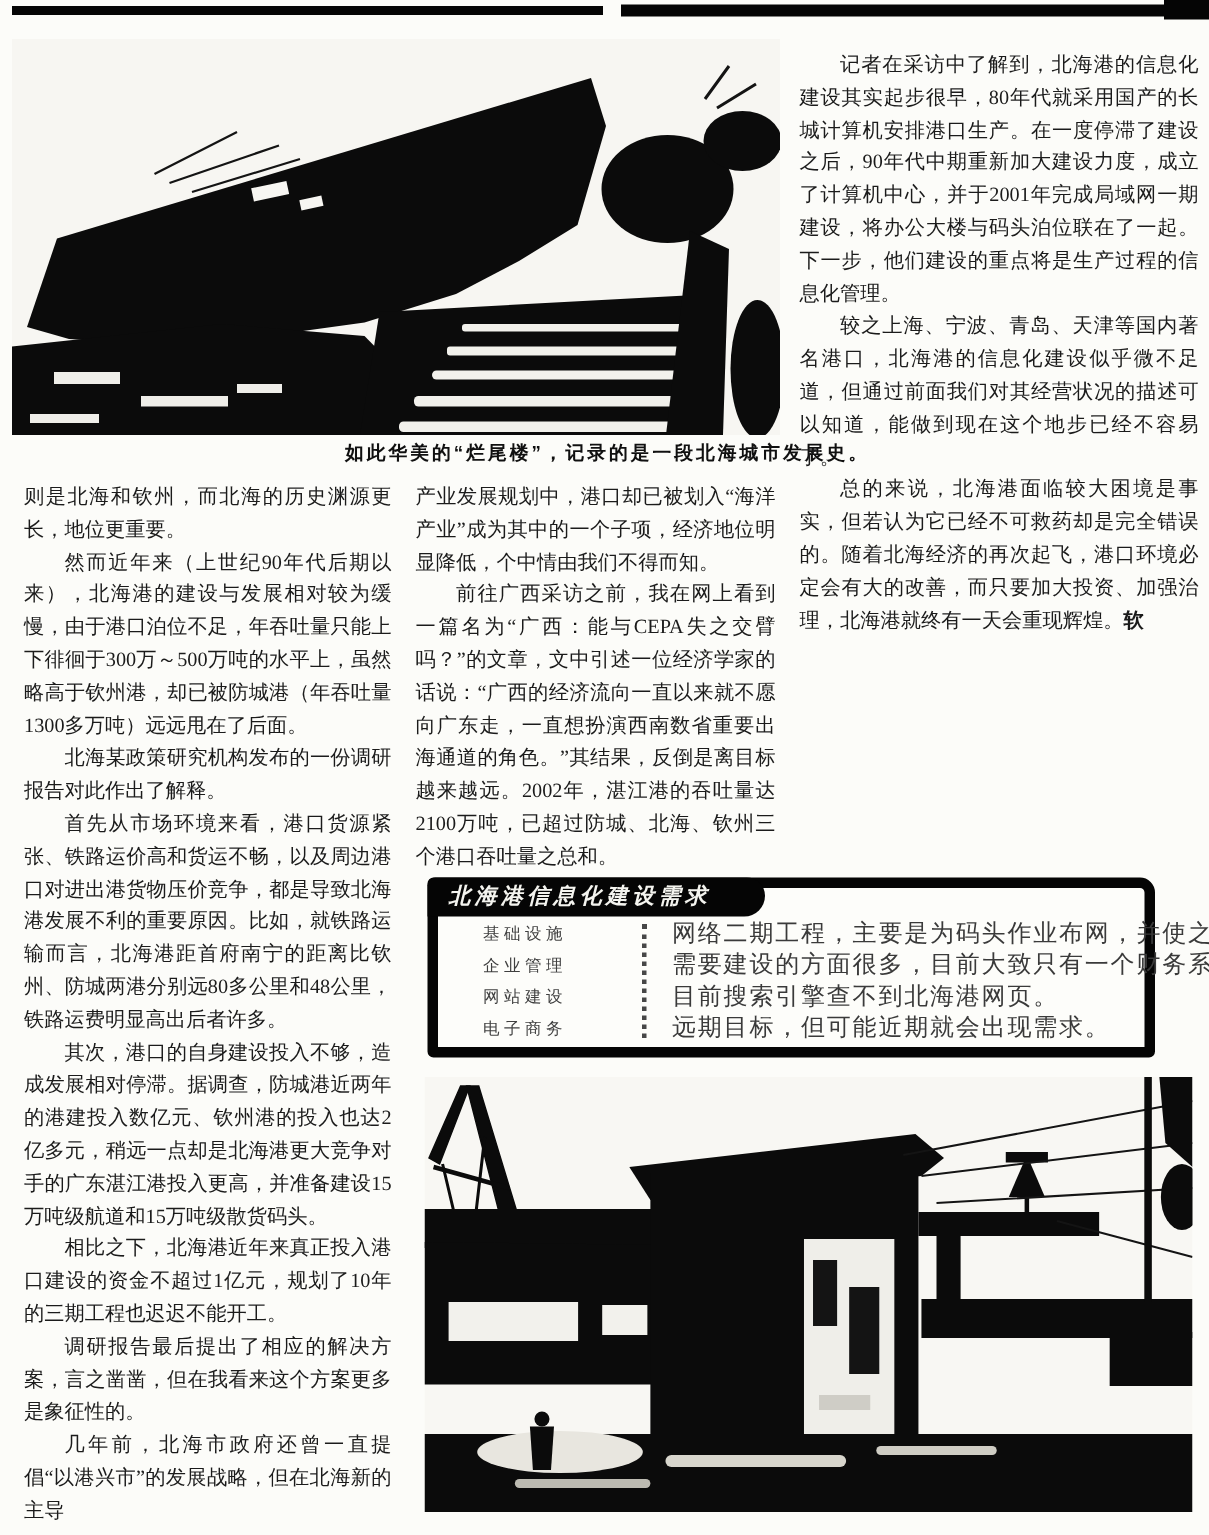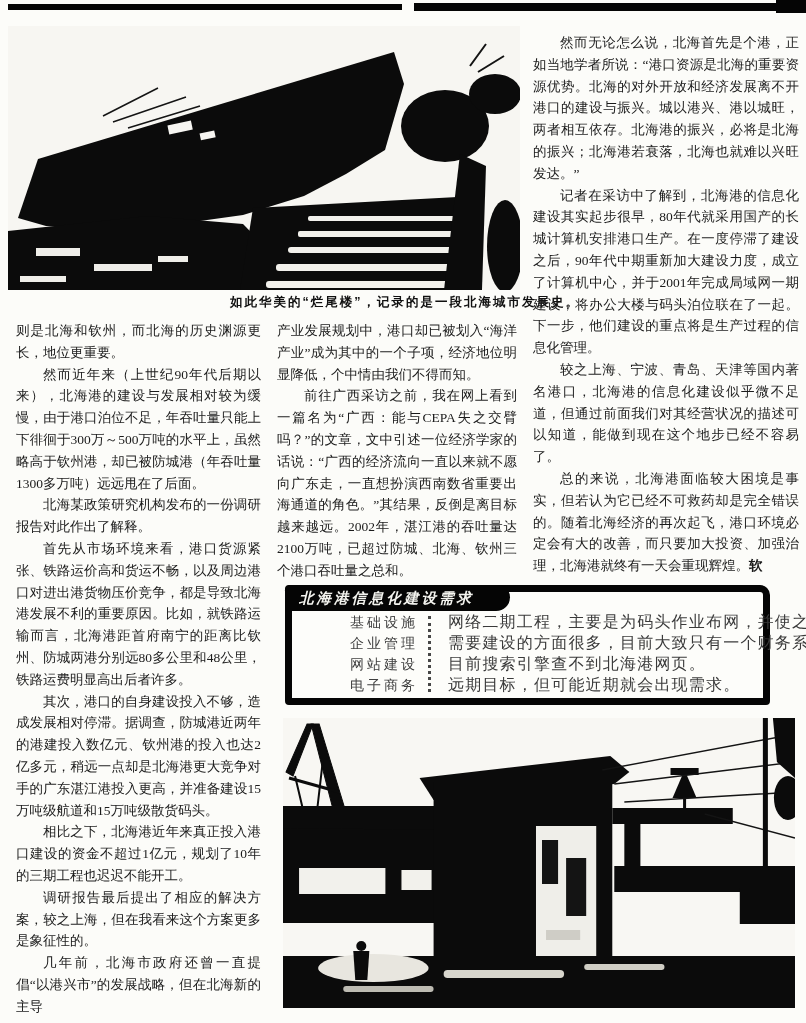--- a/index.html
+++ b/index.html
@@ -24,21 +24,21 @@
   .endmark{font-family:"Liberation Sans",sans-serif;font-weight:bold;}
   .infobox{position:absolute;left:285px;top:585px;width:485px;height:120px;box-sizing:border-box;
            border:7px solid #050505;border-radius:4px 10px 4px 4px;background:#fdfdfa;}
   .infobox-title{position:absolute;top:-7px;left:-7px;height:26px;line-height:26px;background:#050505;
            color:#f4f4ef;font-family:"Liberation Sans",sans-serif;font-weight:bold;font-size:14.5px;
            letter-spacing:3px;padding:0 36px 0 14px;border-radius:6px 14px 16px 0;white-space:nowrap;font-style:italic;}
   .infobox-rows{position:absolute;left:0;right:0;top:20px;bottom:0;}
   .dotline{position:absolute;left:136px;top:4px;bottom:6px;width:0;border-left:3px dotted #474747;}
   .t-row{display:flex;align-items:center;height:21px;}
   .t-label{flex:none;width:96px;padding-left:30px;font-family:Liberation Mono, monospace;
-           font-size:14px;letter-spacing:3px;color:#3f3f3f;white-space:nowrap;text-align:right;}
+           font-size:11px;letter-spacing:3px;color:#3f3f3f;white-space:nowrap;}
   .t-desc{padding-left:30px;font-family:"Liberation Sans",sans-serif;font-size:16px;
            letter-spacing:1.2px;color:#3a3a3a;white-space:nowrap;}
 </style>
 </head>
 <body>
 
 <div class="page">
 
   <div class="rule rule-a"></div>
   <div class="rule rule-b"></div>
@@ -74,31 +74,30 @@
 
   <div class="caption">如此华美的“烂尾楼”，记录的是一段北海城市发展史。</div>
 
   <div class="col col-left">
     <p class="cont">则是北海和钦州，而北海的历史渊源更长，地位更重要。</p>
     <p>然而近年来（上世纪90年代后期以来），北海港的建设与发展相对较为缓慢，由于港口泊位不足，年吞吐量只能上下徘徊于300万～500万吨的水平上，虽然略高于钦州港，却已被防城港（年吞吐量1300多万吨）远远甩在了后面。</p>
     <p>北海某政策研究机构发布的一份调研报告对此作出了解释。</p>
     <p>首先从市场环境来看，港口货源紧张、铁路运价高和货运不畅，以及周边港口对进出港货物压价竞争，都是导致北海港发展不利的重要原因。比如，就铁路运输而言，北海港距首府南宁的距离比钦州、防城两港分别远80多公里和48公里，铁路运费明显高出后者许多。</p>
     <p>其次，港口的自身建设投入不够，造成发展相对停滞。据调查，防城港近两年的港建投入数亿元、钦州港的投入也达2亿多元，稍远一点却是北海港更大竞争对手的广东湛江港投入更高，并准备建设15万吨级航道和15万吨级散货码头。</p>
     <p>相比之下，北海港近年来真正投入港口建设的资金不超过1亿元，规划了10年的三期工程也迟迟不能开工。</p>
-    <p>调研报告最后提出了相应的解决方案，较之上海，但在我看来这个方案更多是象征性的。</p>
+    <p>调研报告最后提出了相应的解决方案，言之凿凿，但在我看来这个方案更多是象征性的。</p>
     <p>几年前，北海市政府还曾一直提倡“以港兴市”的发展战略，但在北海新的主导</p>
   </div>
 
   <div class="col col-middle">
     <p class="cont">产业发展规划中，港口却已被划入“海洋产业”成为其中的一个子项，经济地位明显降低，个中情由我们不得而知。</p>
     <p>前往广西采访之前，我在网上看到一篇名为“广西：能与CEPA失之交臂吗？”的文章，文中引述一位经济学家的话说：“广西的经济流向一直以来就不愿向广东走，一直想扮演西南数省重要出海通道的角色。”其结果，反倒是离目标越来越远。2002年，湛江港的吞吐量达2100万吨，已超过防城、北海、钦州三个港口吞吐量之总和。</p>
   </div>
 
   <div class="col col-right">
-    <p>然而无论怎么说，北海首先是个港，正如当地学者所说：“港口资源是北海的重要资源优势。北海的对外开放和经济发展离不开港口的建设与振兴。城以港兴、港以城旺，两者相互依存。北海港的振兴，必将是北海的振兴；北海港若衰落，北海也就难以兴旺发达。”</p>
     <p>记者在采访中了解到，北海港的信息化建设其实起步很早，80年代就采用国产的长城计算机安排港口生产。在一度停滞了建设之后，90年代中期重新加大建设力度，成立了计算机中心，并于2001年完成局域网一期建设，将办公大楼与码头泊位联在了一起。下一步，他们建设的重点将是生产过程的信息化管理。</p>
     <p>较之上海、宁波、青岛、天津等国内著名港口，北海港的信息化建设似乎微不足道，但通过前面我们对其经营状况的描述可以知道，能做到现在这个地步已经不容易了。</p>
     <p><span>总的来说，北海港面临较大困境是事实，但若认为它已经不可救药却是完全错误的。随着北海经济的再次起飞，港口环境必定会有大的改善，而只要加大投资、加强治理，北海港就终有一天会重现辉煌。</span><b class="endmark">软</b></p>
   </div>
 
   <div class="infobox">
     <div class="infobox-title">北海港信息化建设需求</div>
     <div class="infobox-rows">
       <div class="dotline"></div>
       <div class="t-row">

